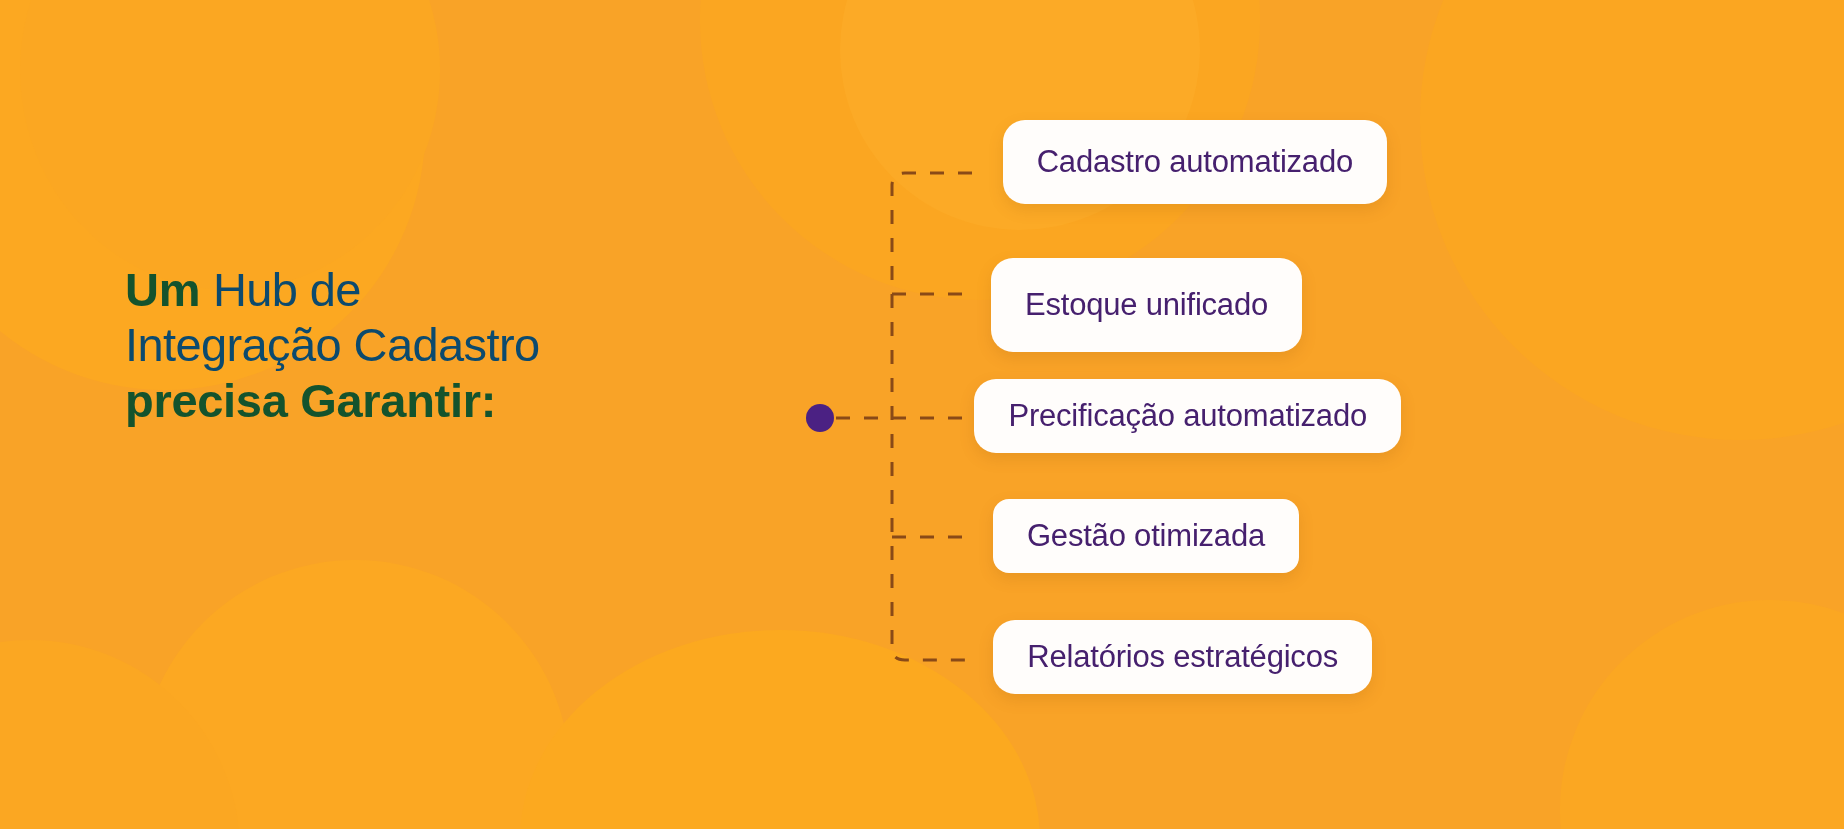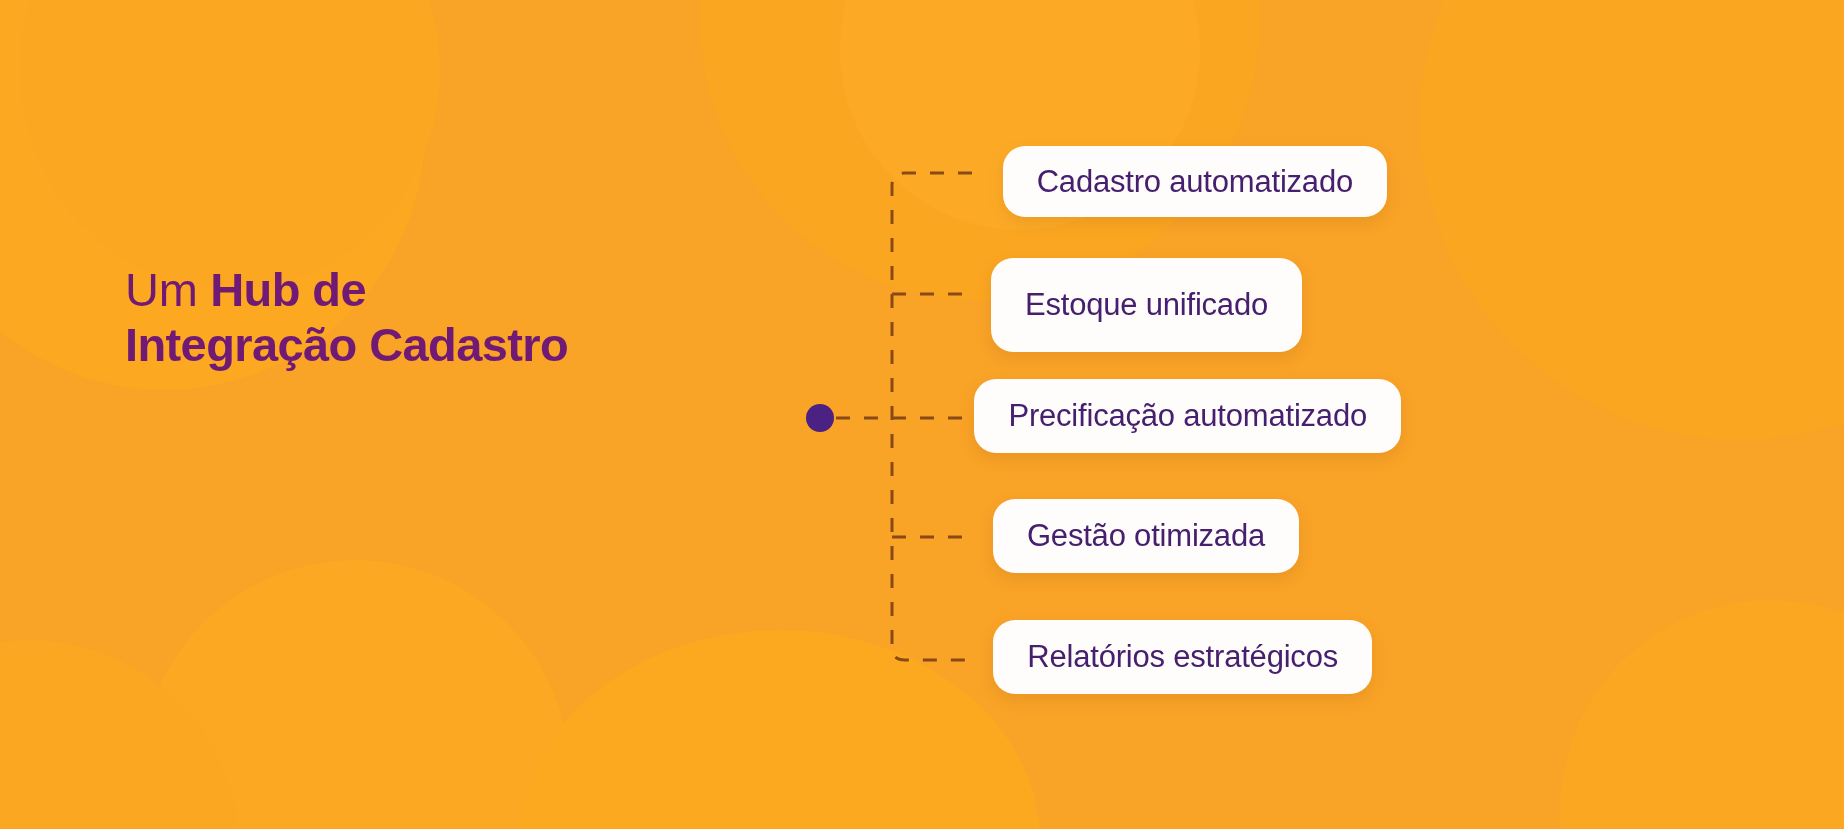--- a/index.html
+++ b/index.html
@@ -78,26 +78,26 @@
     width: 660px;
     color: #46206E;
     line-height: 1.18;
     letter-spacing: -0.3px;
   }
   .headline .line {
     white-space: nowrap;
     font-size: 47px;
   }
   .hl-light {
-    font-weight: 400;
-    color: #701a75;
+    font-weight: 700;
+    color: #14532d;
   }
   .hl-bold {
-    font-weight: 700;
-    color: #701a75;
+    font-weight: 400;
+    color: #0c4a6e;
     letter-spacing: -0.6px;
     margin-top: 32px;
   }
 
   
   .connector-svg {
     position: absolute;
     left: 0; top: 0;
     width: 1844px; height: 829px;
     pointer-events: none;
@@ -151,48 +151,49 @@
   <div class="blob blob-top-mid2"></div>
   <div class="blob blob-right"></div>
   <div class="blob blob-bl"></div>
   <div class="blob blob-bl2"></div>
   <div class="blob blob-bm"></div>
   <div class="blob blob-br"></div>
 
   <div class="headline">
     <div class="line"><span class="hl-light">Um </span><span class="hl-bold">Hub de</span></div>
     <div class="line"><span class="hl-bold">Integração Cadastro</span></div>
+    <div class="line"><span class="hl-light">precisa Garantir:</span></div>
   </div>
 
   <svg class="connector-svg" viewBox="0 0 1844 829" preserveAspectRatio="none">
     <g fill="none" stroke="#8A4A17" stroke-width="3" stroke-dasharray="14 14" stroke-linecap="butt">
 
       <path d="M 836 418 L 893 418"></path>
 
       <path d="M 972 173 L 905 173 Q 892 173 892 186 L 892 648 Q 892 660 905 660 L 972 660"></path>
 
       <path d="M 892 294 L 972 294"></path>
       <path d="M 892 418 L 1012 418"></path>
       <path d="M 892 537 L 972 537"></path>
     </g>
   </svg>
 
   <div class="node-dot" style="left:806px; top:404px;"></div>
 
   <div class="cards">
-    <div class="card" style="top:146px; right:457px; height:71px;">
+    <div class="card" style="top:120px; right:457px; height:84px;">
       <span class="card-label">Cadastro automatizado</span>
     </div>
     <div class="card" style="top:258px; right:542px; height:94px;">
       <span class="card-label">Estoque unificado</span>
     </div>
     <div class="card" style="top:379px; right:443px; height:74px;">
       <span class="card-label">Precificação automatizado</span>
     </div>
-    <div class="card" style="top:499px; right:545px; height:74px;">
+    <div class="card" style="top:499px; right:545px; height:74px;border-radius:16px;">
       <span class="card-label">Gestão otimizada</span>
     </div>
     <div class="card" style="top:620px; right:472px; height:74px;">
       <span class="card-label">Relatórios estratégicos</span>
     </div>
   </div>
 
 </div>
 
 </body></html>

